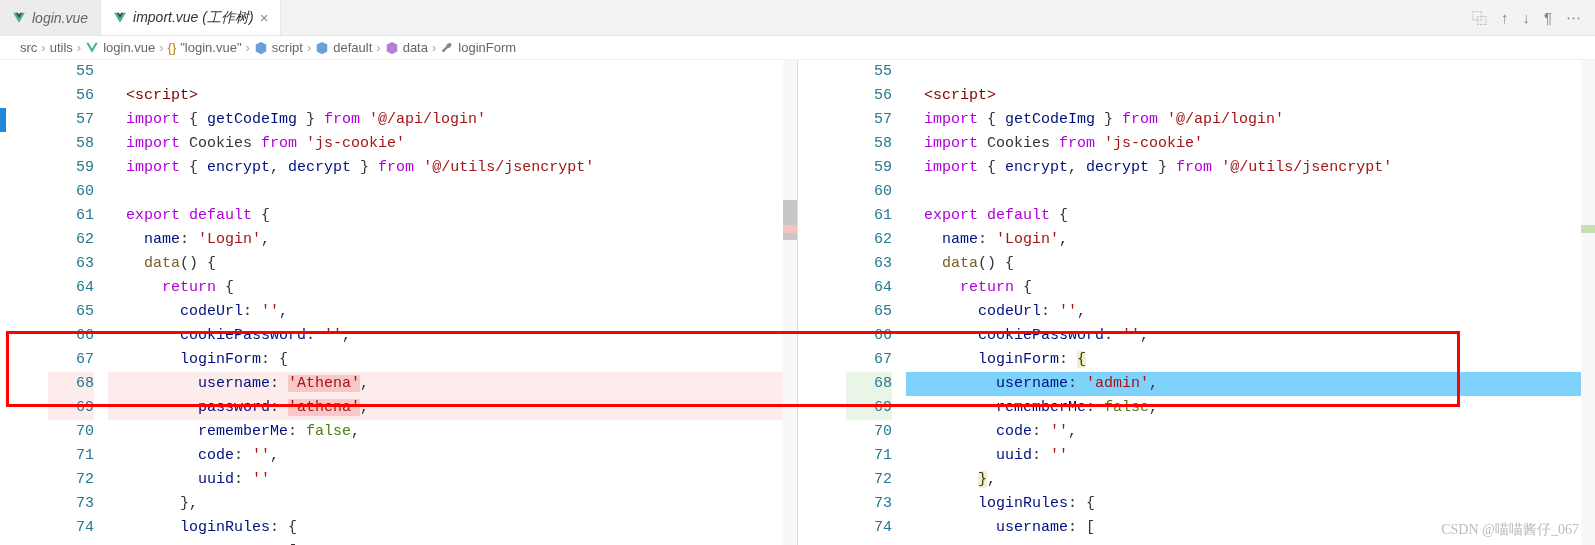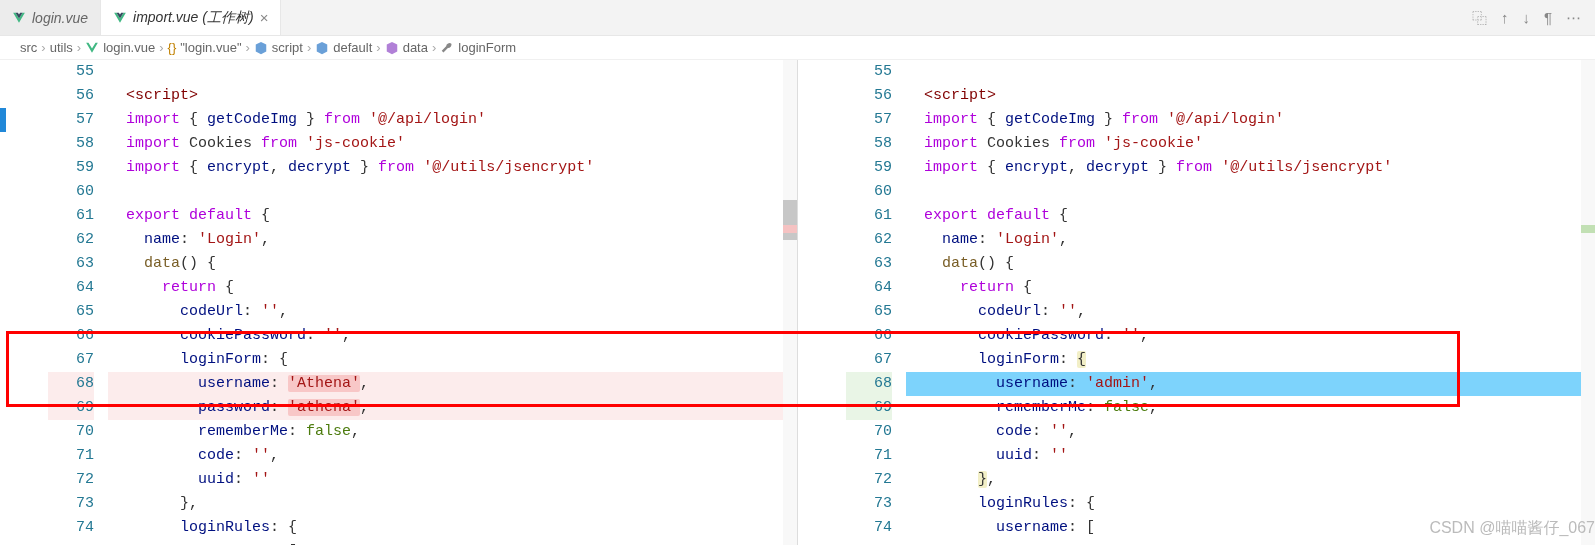--- a/index.html
+++ b/index.html
@@ -33,21 +33,21 @@
 .tok-fn { color:#795e26; }
 .tok-var { color:#001080; }
 .tok-str { color:#a31515; }
 .tok-bool { color:#4d7c0f; }
 .tok-tag { color:#800000; }
 .minimap { width:14px; background:#f8f8f8; position:relative; }
 .mm-sel { position:absolute; left:0; right:0; background:#c7c7c7; }
 .mm-del { position:absolute; left:0; right:0; background:#f5c2c2; }
 .mm-add { position:absolute; left:0; right:0; background:#c2e0b4; }
 .red-frame { position:absolute; pointer-events:none; border:3px solid #ff0000; z-index:50; }
-.watermark { position:absolute; right:0; bottom:6px; color:#bbb; font-size:16px; font-family:Liberation Sans, sans-serif; z-index:60; }
+.watermark { position:absolute; right:16px; bottom:6px; color:#bbb; font-size:14px; font-family:Liberation Serif, serif; z-index:60; }
 .blue-dot { position:absolute; left:0; width:6px; height:24px; background:#2188d8; }
 </style>
 </head>
 <body>
 
 <div class="tabs">
   <div class="tabs-left">
     <div class="tab">
       <svg class="vue-icon" viewBox="0 0 24 24">
           <path fill="#41b883" d="M2 3l10 17L22 3h-4l-6 10L6 3z"></path>

